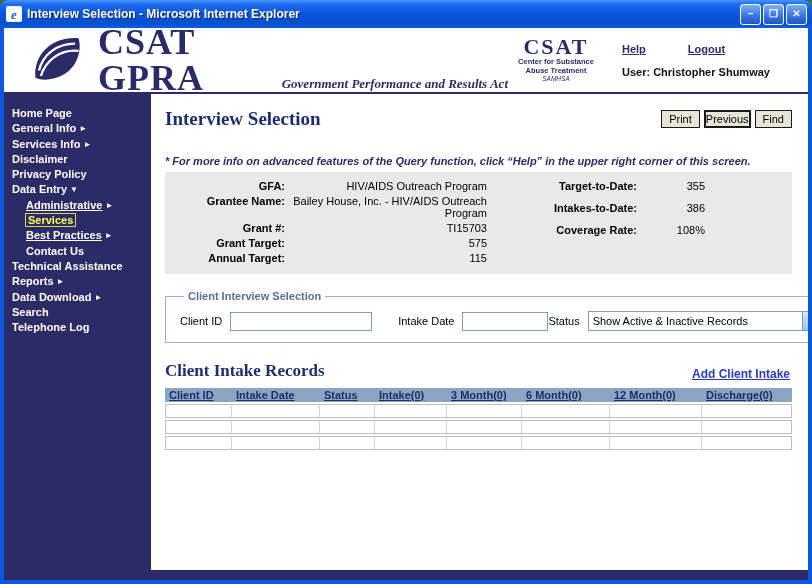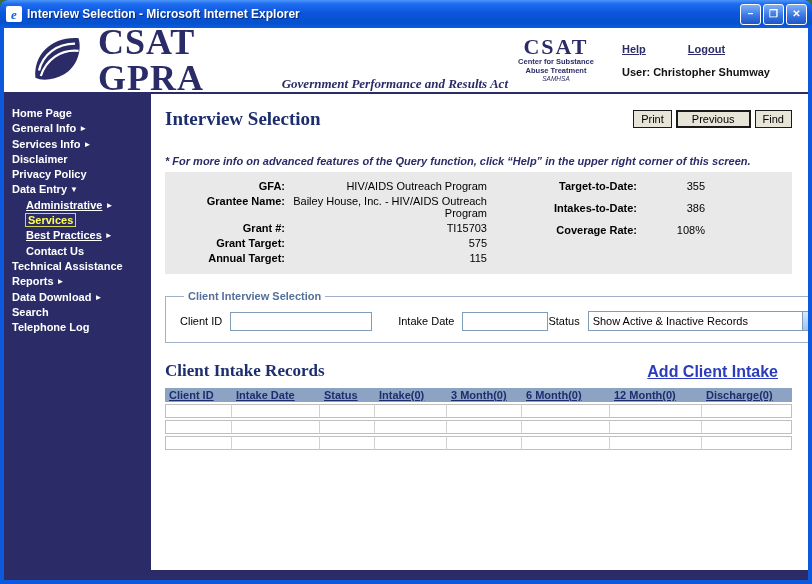--- a/index.html
+++ b/index.html
@@ -52,21 +52,21 @@
   .side-item .arrow { font-size:8px; margin-left:3px; vertical-align:1px; }
   .side-item.underline .label-text { text-decoration:underline; }
   .side-item.selected .label-text { color:#ffff4d; outline:1px solid #d8d850; padding:0 2px; }
 
   .main { flex:1; background:#fff; padding:14px 16px 0 14px; overflow:hidden; }
   .main-top { display:flex; justify-content:space-between; align-items:flex-start; }
   .page-title { font-family:"Liberation Serif",serif; font-weight:bold; font-size:19px; color:#1c2e6e; }
   .btn-row { display:flex; gap:4px; margin-top:2px; }
   .btn { background:#e7e4d8; border:1px solid #1a1a1a; font-family:"Liberation Sans",sans-serif;
          font-size:11px; padding:2px 7px; cursor:pointer; }
-  .btn.btn-default { border-width:2px; padding:1px 14px; }
+  .btn.btn-default { border-width:2px; padding:1px 0; }
 
   .note { margin-top:25px; font-size:11px; font-style:italic; font-weight:bold; color:#2b2c67; }
 
   .info-box { margin-top:5px; background:#e9e9e9; padding:8px 10px 10px 4px; font-size:11px;
               color:#000; display:flex; }
   .info-left { display:grid; grid-template-columns:116px 196px; column-gap:6px; row-gap:3px; align-content:start; }
   .info-right { display:grid; grid-template-columns:108px 60px; column-gap:8px; row-gap:10px;
                 margin-left:42px; align-content:start; }
   .ilabel { font-weight:bold; text-align:right; white-space:nowrap; }
   .ivalue { text-align:right; }
@@ -83,22 +83,22 @@
   .status-group { margin-left:auto; display:flex; align-items:center; margin-right:2px; }
   .select { display:flex; width:232px; height:20px; border:1px solid #7f9db9; background:#fff;
             margin-left:8px; align-items:center; cursor:pointer; }
   .select-text { flex:1; font-size:11px; padding:0 4px; white-space:nowrap; overflow:hidden; }
   .select-arrow { width:17px; height:18px; flex:0 0 17px; border-left:1px solid #7f9db9;
                   background:linear-gradient(180deg,#dceafc 0%,#b8d4f8 50%,#9ec4f4 100%);
                   color:#1b3f94; font-size:8px; display:flex; align-items:center; justify-content:center; }
 
   .records-top { margin-top:18px; display:flex; justify-content:space-between; align-items:flex-end; }
   .records-title { font-family:"Liberation Serif",serif; font-weight:bold; font-size:17px; color:#1c2e6e; }
-  .add-link { color:#2b3cbb; font-weight:bold; font-size:16px; text-decoration:underline;
-              cursor:pointer; margin-right:14px; }
+  .add-link { color:#2b3cbb; font-weight:bold; font-size:12px; text-decoration:underline;
+              cursor:pointer; margin-right:2px; }
 
   table.records { width:100%; border-collapse:separate; border-spacing:0 2px; margin-top:5px;
                   table-layout:fixed; font-size:11px; }
   table.records th { background:#8da3c3; color:#1c2e6e; font-weight:bold; text-align:left;
                      text-decoration:underline; padding:1px 4px; white-space:nowrap; overflow:hidden;
                      cursor:pointer; }
   table.records td { height:14px; border-top:1px solid #bfbfbf; border-bottom:1px solid #bfbfbf;
                      border-right:1px solid #d2d2d2; background:#fff; }
   table.records td:first-child { border-left:1px solid #bfbfbf; }
   table.records td:last-child { border-right:1px solid #bfbfbf; }

